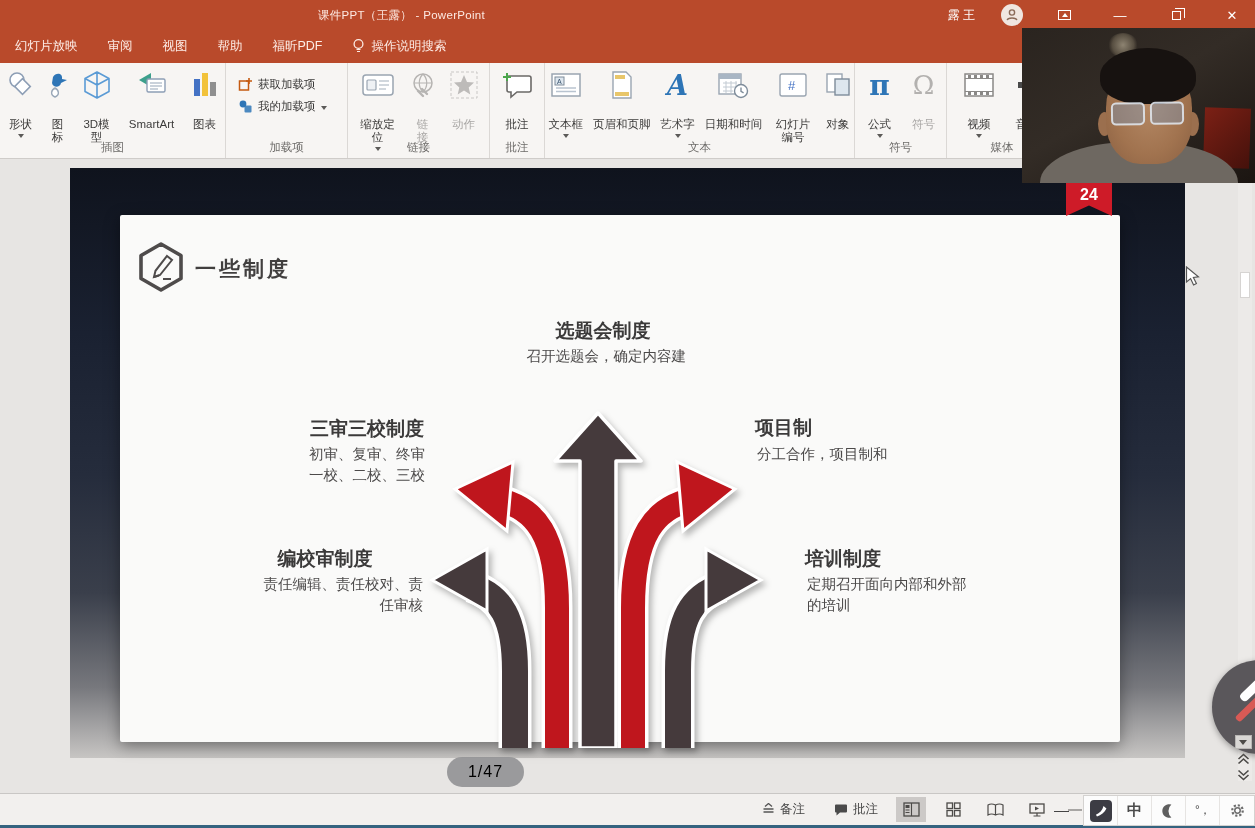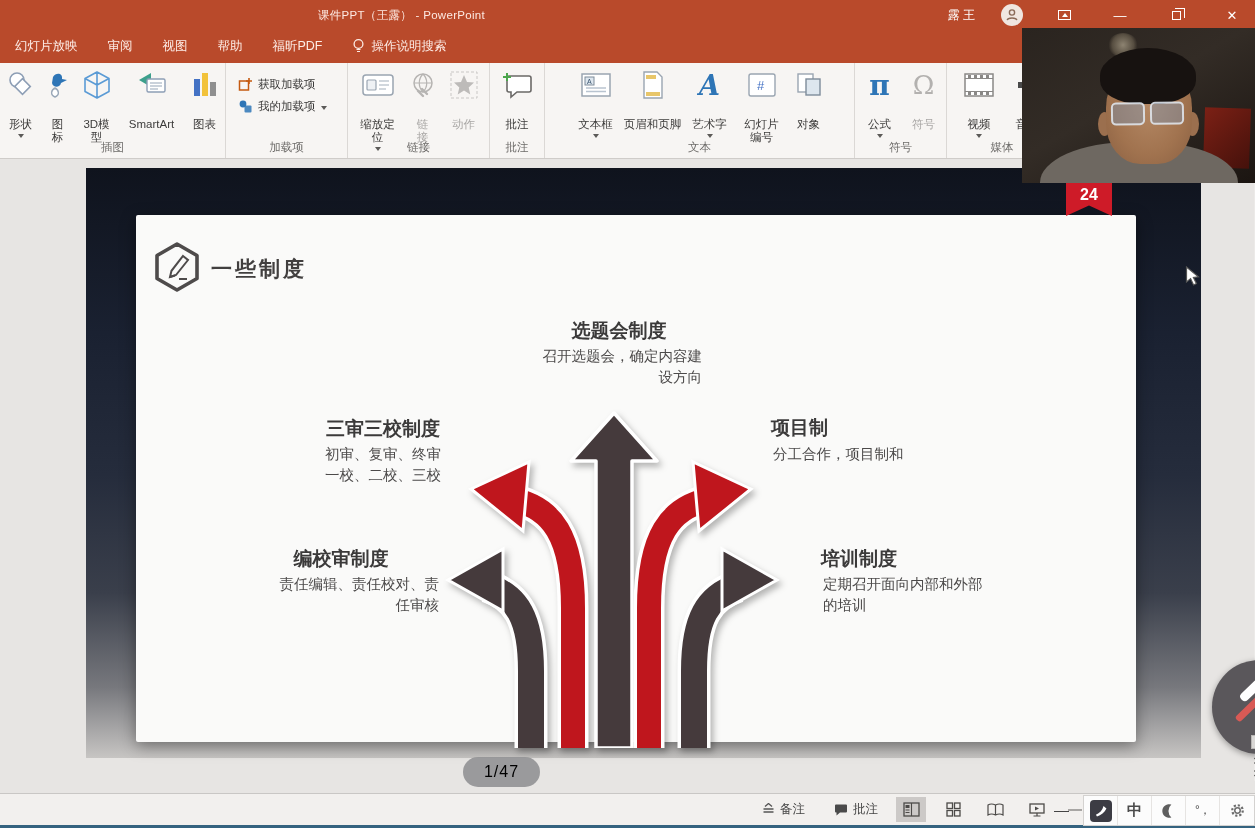--- a/index.html
+++ b/index.html
@@ -32,21 +32,21 @@
   .bigbtn { display:flex; flex-direction:column; align-items:center; padding-top:2px; }
   .bigbtn .bicon { height:34px; display:flex; align-items:center; justify-content:center; }
   .bigbtn .lbl { font-size:11.5px; color:#3c3b3a; text-align:center; line-height:13px; margin-top:16px; }
   .bigbtn.disabled .lbl { color:#a9a7a5; }
   .caret { display:inline-block; width:0; height:0; border-left:3px solid transparent; border-right:3px solid transparent; border-top:4px solid #5c5a58; margin-top:3px; }
   .smallbtn { display:flex; align-items:center; gap:5px; font-size:11.5px; color:#3c3b3a; height:22px; }
   .addins-col { display:flex; flex-direction:column; justify-content:flex-start; gap:0; padding-top:10px; }
   .glyph-icon { font-family:"DejaVu Serif",serif; }
 
   
-  .workspace { left:16px; top:159px; width:1118px; height:634px; background:#e7e5e3; }
+  .workspace { left:0; top:159px; width:1118px; height:634px; background:#e7e5e3; }
   .slidephoto { left:70px; top:9px; width:1115px; height:590px;
     background:linear-gradient(180deg,#0f131d 0%,#1a2131 28%,#252c3c 52%,#3a3f4b 72%,#77787d 88%,#c7c5c3 100%); }
   .whitepanel { left:120px; top:56px; width:1000px; height:527px; background:#fafaf9; border-radius:2px;
     box-shadow:0 4px 16px rgba(0,0,0,.4); }
   .sheading { left:75px; top:40px; font-size:21px; font-weight:bold; color:#413f3f; letter-spacing:3px; }
   .node-title { font-weight:bold; color:#3b3a3a; font-size:19px; }
   .node-desc { font-size:14.5px; color:#4c4a4a; line-height:21px; }
   .node-desc span { display:block; }
   .pill { left:447px; top:598px; width:77px; height:30px; background:rgba(148,148,150,.92); border-radius:15px;
     color:#000000; font-size:16px; display:flex; align-items:center; justify-content:center; letter-spacing:1px; z-index:8;}
@@ -281,20 +281,32 @@
               <rect x="5" y="22" width="14" height="4" fill="#e8c66a"></rect>
             </svg>
         </span>
         <span class="lbl" style="width:62px;">页眉和页脚</span>
       </div>
       <div class="bigbtn" style="width:44px;">
         <span class="bicon glyph-icon" style="font-size:27px; font-style:italic; font-weight:bold; color:#2e75b6;">A</span>
         <span class="lbl" style="width:40px;">艺术字</span>
           <span class="caret"></span>
       </div>
+      <div class="bigbtn" style="width:64px;">
+        <span class="bicon">
+          <svg width="32" height="30" viewBox="0 0 32 30">
+              <rect x="2" y="4" width="22" height="20" fill="#fff" stroke="#9aa5b1" stroke-width="1.4"></rect>
+              <rect x="2" y="4" width="22" height="5" fill="#a9b6c4"></rect>
+              <path d="M6 13 h14 M6 17 h14 M6 21 h10 M9 11 v12 M14 11 v12 M19 11 v12" stroke="#c2cad2" stroke-width="1"></path>
+              <circle cx="24" cy="21" r="6.5" fill="#fff" stroke="#7e8c9a" stroke-width="1.4"></circle>
+              <path d="M24 17.5 v3.8 l2.6 1.5" fill="none" stroke="#7e8c9a" stroke-width="1.4"></path>
+            </svg>
+        </span>
+        <span class="lbl" style="width:62px;">日期和时间</span>
+      </div>
       <div class="bigbtn" style="width:52px;">
         <span class="bicon">
           <svg width="30" height="26" viewBox="0 0 30 26">
               <rect x="2" y="2" width="26" height="22" rx="2" fill="#fff" stroke="#9aa5b1" stroke-width="1.4"></rect>
               <text x="10" y="18" font-size="13" fill="#4472c4" font-family="Liberation Sans,sans-serif">#</text>
             </svg>
         </span>
         <span class="lbl" style="width:40px;">幻灯片编号</span>
       </div>
       <div class="bigbtn" style="width:34px;">
@@ -397,21 +409,20 @@
         <g>
           <polygon points="173,10 216,58 191,58 191,345 155,345 155,58 130,58" fill="#453a3c" stroke="#ffffff" stroke-width="3.5" stroke-linejoin="round"></polygon>
         </g>
       </svg>
 
       <div class="abs" style="left:385px; top:103px; width:196px; text-align:center;">
         <div class="node-title">选题会制度</div>
       </div>
       <div class="abs node-desc" style="left:360px; top:131px; width:206px; text-align:right;">
         <span>召开选题会，确定内容建</span>
-          <span>设方向</span>
       </div>
 
       <div class="abs" style="left:147px; top:201px; width:200px; text-align:center;">
         <div class="node-title">三审三校制度</div>
       </div>
       <div class="abs node-desc" style="left:147px; top:229px; width:200px; text-align:center;">
         <span>初审、复审、终审</span>
           <span>一校、二校、三校</span>
       </div>
 

